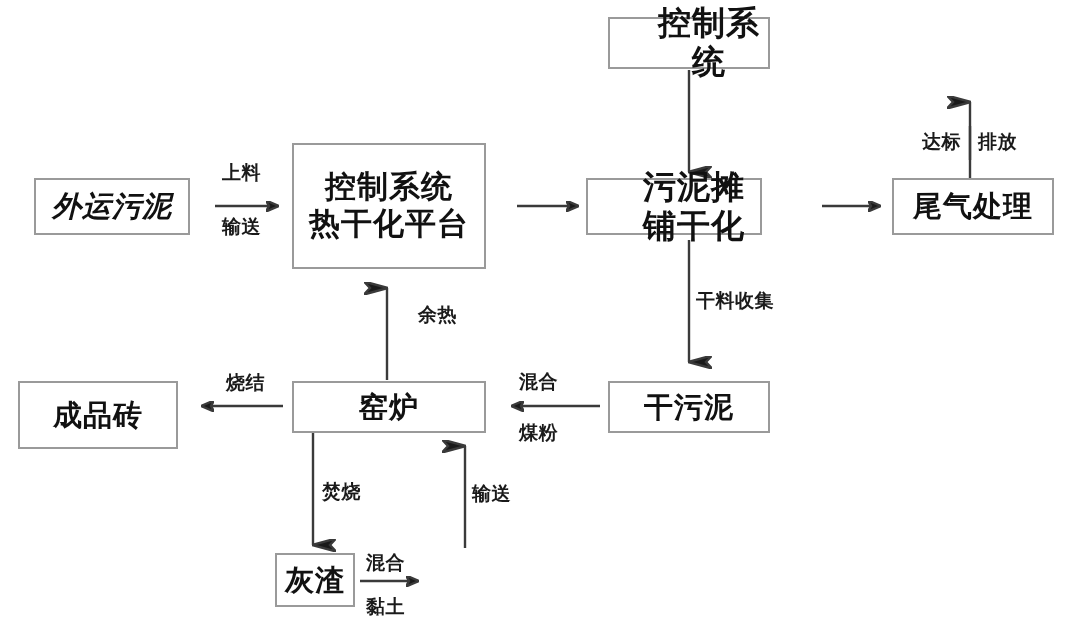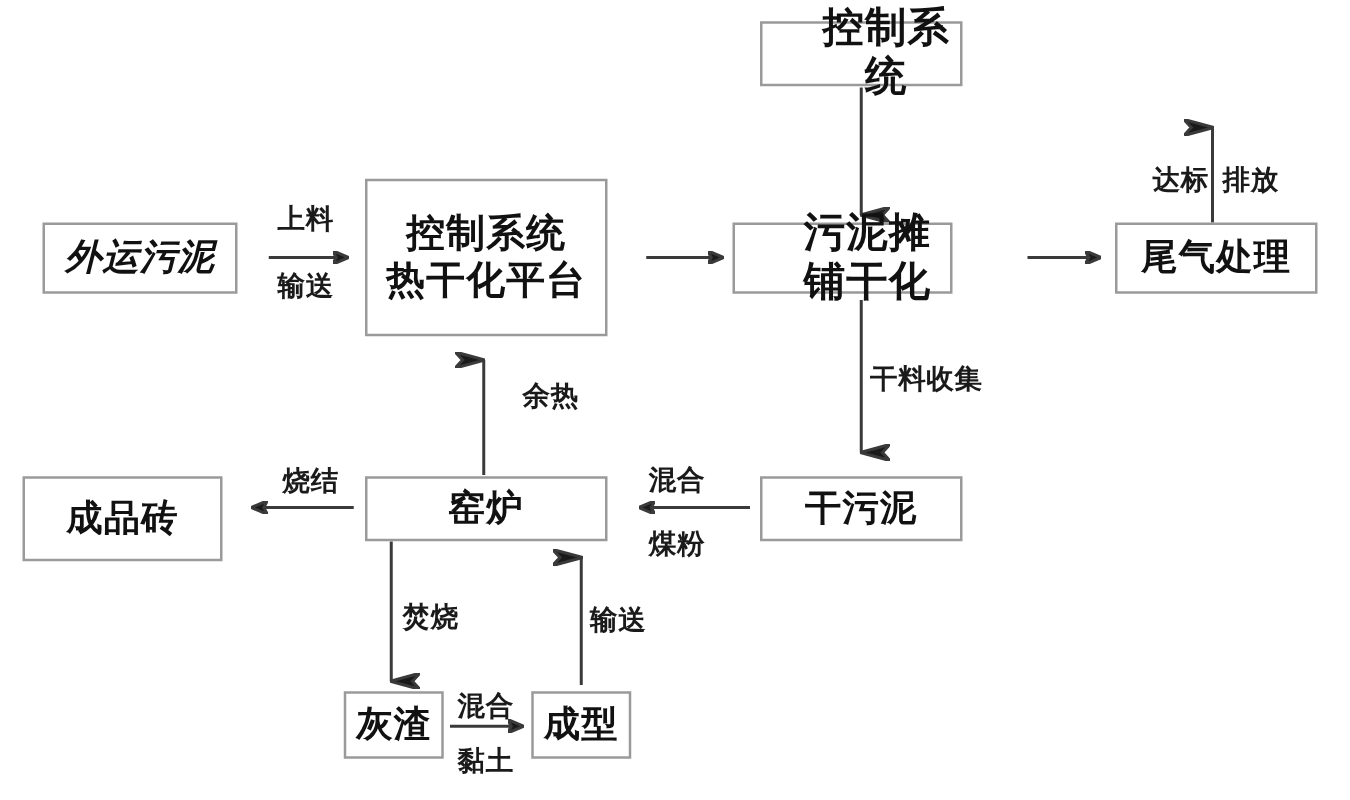--- a/index.html
+++ b/index.html
@@ -34,21 +34,21 @@
     font-weight: 600;
     letter-spacing: 1px;
     white-space: pre-line;
   }
   .node-lg { font-size: 31px; }
   .node-md { font-size: 29px; }
   .node-sm { font-size: 33px; padding-left: 40px; }
 
   .edge-label {
     position: absolute;
-    font-size: 22px;
+    font-size: 19px;
     font-weight: 600;
     letter-spacing: 0.5px;
     color: #1a1a1a;
     white-space: nowrap;
   }
   svg.wires {
     position: absolute;
     left: 0;
     top: 0;
     width: 1080px;
@@ -138,23 +138,20 @@
   </div>
 
   <div class="node node-md" style="left:18px; top:381px; width:160px; height:68px;text-align:right;">
     <span>成品砖</span>
   </div>
 
   <div class="node node-md" style="left:275px; top:553px; width:80px; height:54px;">
     <span>灰渣</span>
   </div>
 
-  <div class="node node-md" style="left:425px; top:553px; width:80px; height:54px;">
-    <span>成型</span>
-  </div>
 
   <div class="edge-label" style="left:222px; top:160px;">上料</div>
   <div class="edge-label" style="left:222px; top:214px;">输送</div>
 
   <div class="edge-label" style="left:922px; top:129px;">达标</div>
   <div class="edge-label" style="left:978px; top:129px;">排放</div>
 
   <div class="edge-label" style="left:696px; top:288px;">干料收集</div>
 
   <div class="edge-label" style="left:519px; top:369px;">混合</div>

